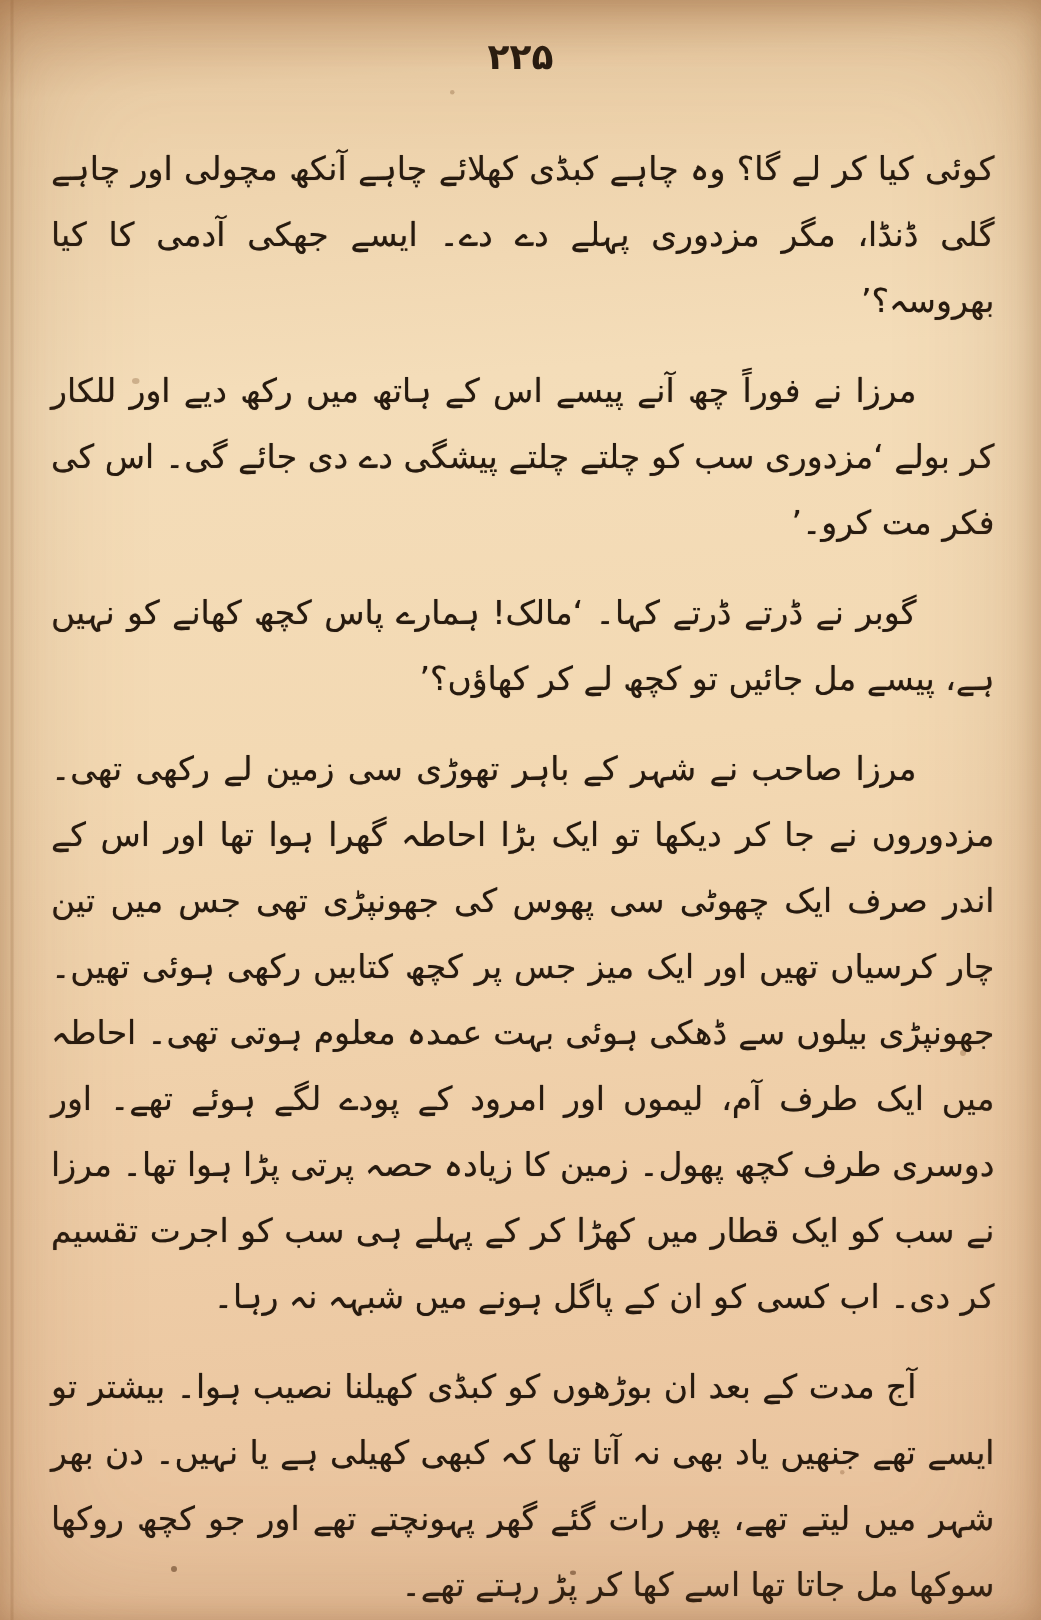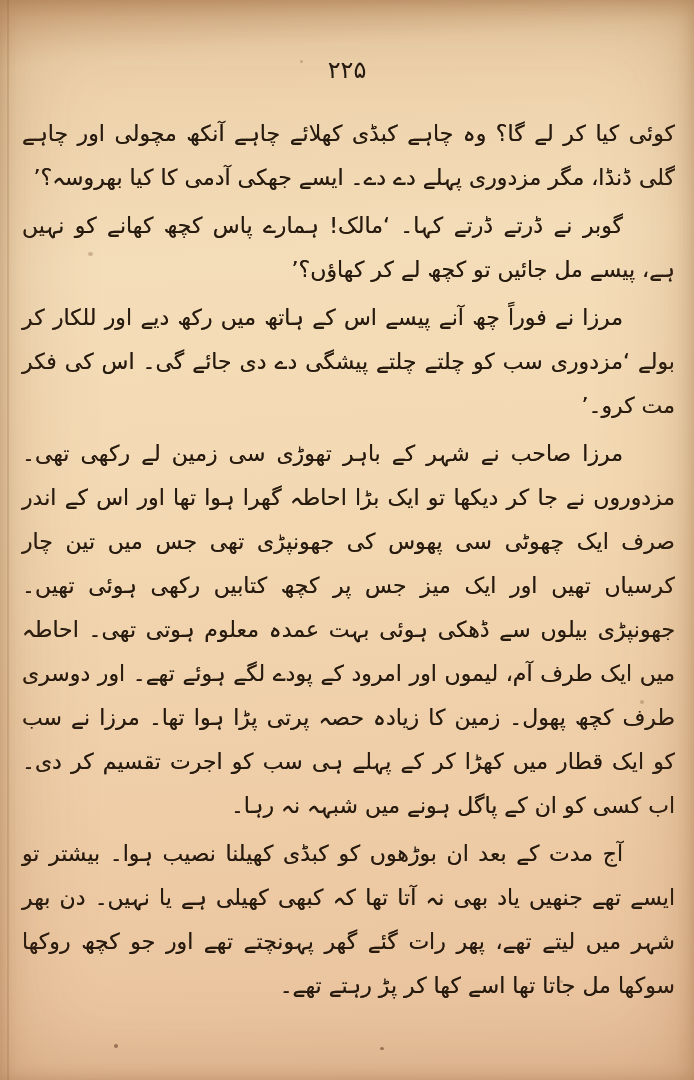--- a/index.html
+++ b/index.html
@@ -43,37 +43,36 @@
     top: 0;
     bottom: 0;
     width: 2px;
     background: rgba(130, 85, 45, 0.18);
     pointer-events: none;
   }
   .page-number {
     text-align: center;
     padding-top: 24px;
     font-size: 24px;
-    font-weight: normal;
+    font-weight: bold;
     letter-spacing: 3px;
     color: #241a10;
     direction: rtl;
-    margin-top: 32px;
   }
   .text-block {
     direction: rtl;
     text-align: justify;
     padding: 24px 15px 0 18px;
     font-size: 22px;
     line-height: 44px;
     color: #261a0f;
     text-shadow: 0 0 0.5px rgba(45, 28, 12, 0.65);
   }
   .para {
-    margin: 4px;
+    margin: 16px;
     text-indent: 52px; 
   }
   .para.no-indent {
     text-indent: 0;
   }
   .speck {
     position: absolute;
     border-radius: 50%;
     background: rgba(85, 52, 28, 0.55);
     pointer-events: none;
@@ -84,22 +83,22 @@
 </style>
 </head>
 <body>
 
 <div class="page">
 
   <div class="page-number">۲۲۵</div>
 
   <div class="text-block">
     <p class="para no-indent">کوئی کیا کر لے گا؟ وہ چاہے کبڈی کھلائے چاہے آنکھ مچولی اور چاہے گلی ڈنڈا، مگر مزدوری پہلے دے دے۔ ایسے جھکی آدمی کا کیا بھروسہ؟’</p>
+    <p class="para">مرزا نے فوراً چھ آنے پیسے اس کے ہاتھ میں رکھ دیے اور للکار کر بولے ‘مزدوری سب کو چلتے چلتے پیشگی دے دی جائے گی۔ اس کی فکر مت کرو۔’</p>
     <p class="para">گوبر نے ڈرتے ڈرتے کہا۔ ‘مالک! ہمارے پاس کچھ کھانے کو نہیں ہے، پیسے مل جائیں تو کچھ لے کر کھاؤں؟’</p>
-    <p class="para">مرزا نے فوراً چھ آنے پیسے اس کے ہاتھ میں رکھ دیے اور للکار کر بولے ‘مزدوری سب کو چلتے چلتے پیشگی دے دی جائے گی۔ اس کی فکر مت کرو۔’</p>
     <p class="para">مرزا صاحب نے شہر کے باہر تھوڑی سی زمین لے رکھی تھی۔ مزدوروں نے جا کر دیکھا تو ایک بڑا احاطہ گھرا ہوا تھا اور اس کے اندر صرف ایک چھوٹی سی پھوس کی جھونپڑی تھی جس میں تین چار کرسیاں تھیں اور ایک میز جس پر کچھ کتابیں رکھی ہوئی تھیں۔ جھونپڑی بیلوں سے ڈھکی ہوئی بہت عمدہ معلوم ہوتی تھی۔ احاطہ میں ایک طرف آم، لیموں اور امرود کے پودے لگے ہوئے تھے۔ اور دوسری طرف کچھ پھول۔ زمین کا زیادہ حصہ پرتی پڑا ہوا تھا۔ مرزا نے سب کو ایک قطار میں کھڑا کر کے پہلے ہی سب کو اجرت تقسیم کر دی۔ اب کسی کو ان کے پاگل ہونے میں شبہہ نہ رہا۔</p>
     <p class="para">آج مدت کے بعد ان بوڑھوں کو کبڈی کھیلنا نصیب ہوا۔ بیشتر تو ایسے تھے جنھیں یاد بھی نہ آتا تھا کہ کبھی کھیلی ہے یا نہیں۔ دن بھر شہر میں لیتے تھے، پھر رات گئے گھر پہونچتے تھے اور جو کچھ روکھا سوکھا مل جاتا تھا اسے کھا کر پڑ رہتے تھے۔</p>
 
   </div>
 
   <span class="speck" style="left:114px; top:1044px; width:4px; height:4px;"></span>
   <span class="speck" style="left:380px; top:1047px; width:4px; height:3px;"></span>
   <span class="speck faint" style="left:88px; top:252px; width:5px; height:4px;"></span>
   <span class="speck faint" style="left:640px; top:700px; width:4px; height:4px;"></span>
   <span class="speck faint" style="left:300px; top:60px; width:3px; height:3px;"></span>

